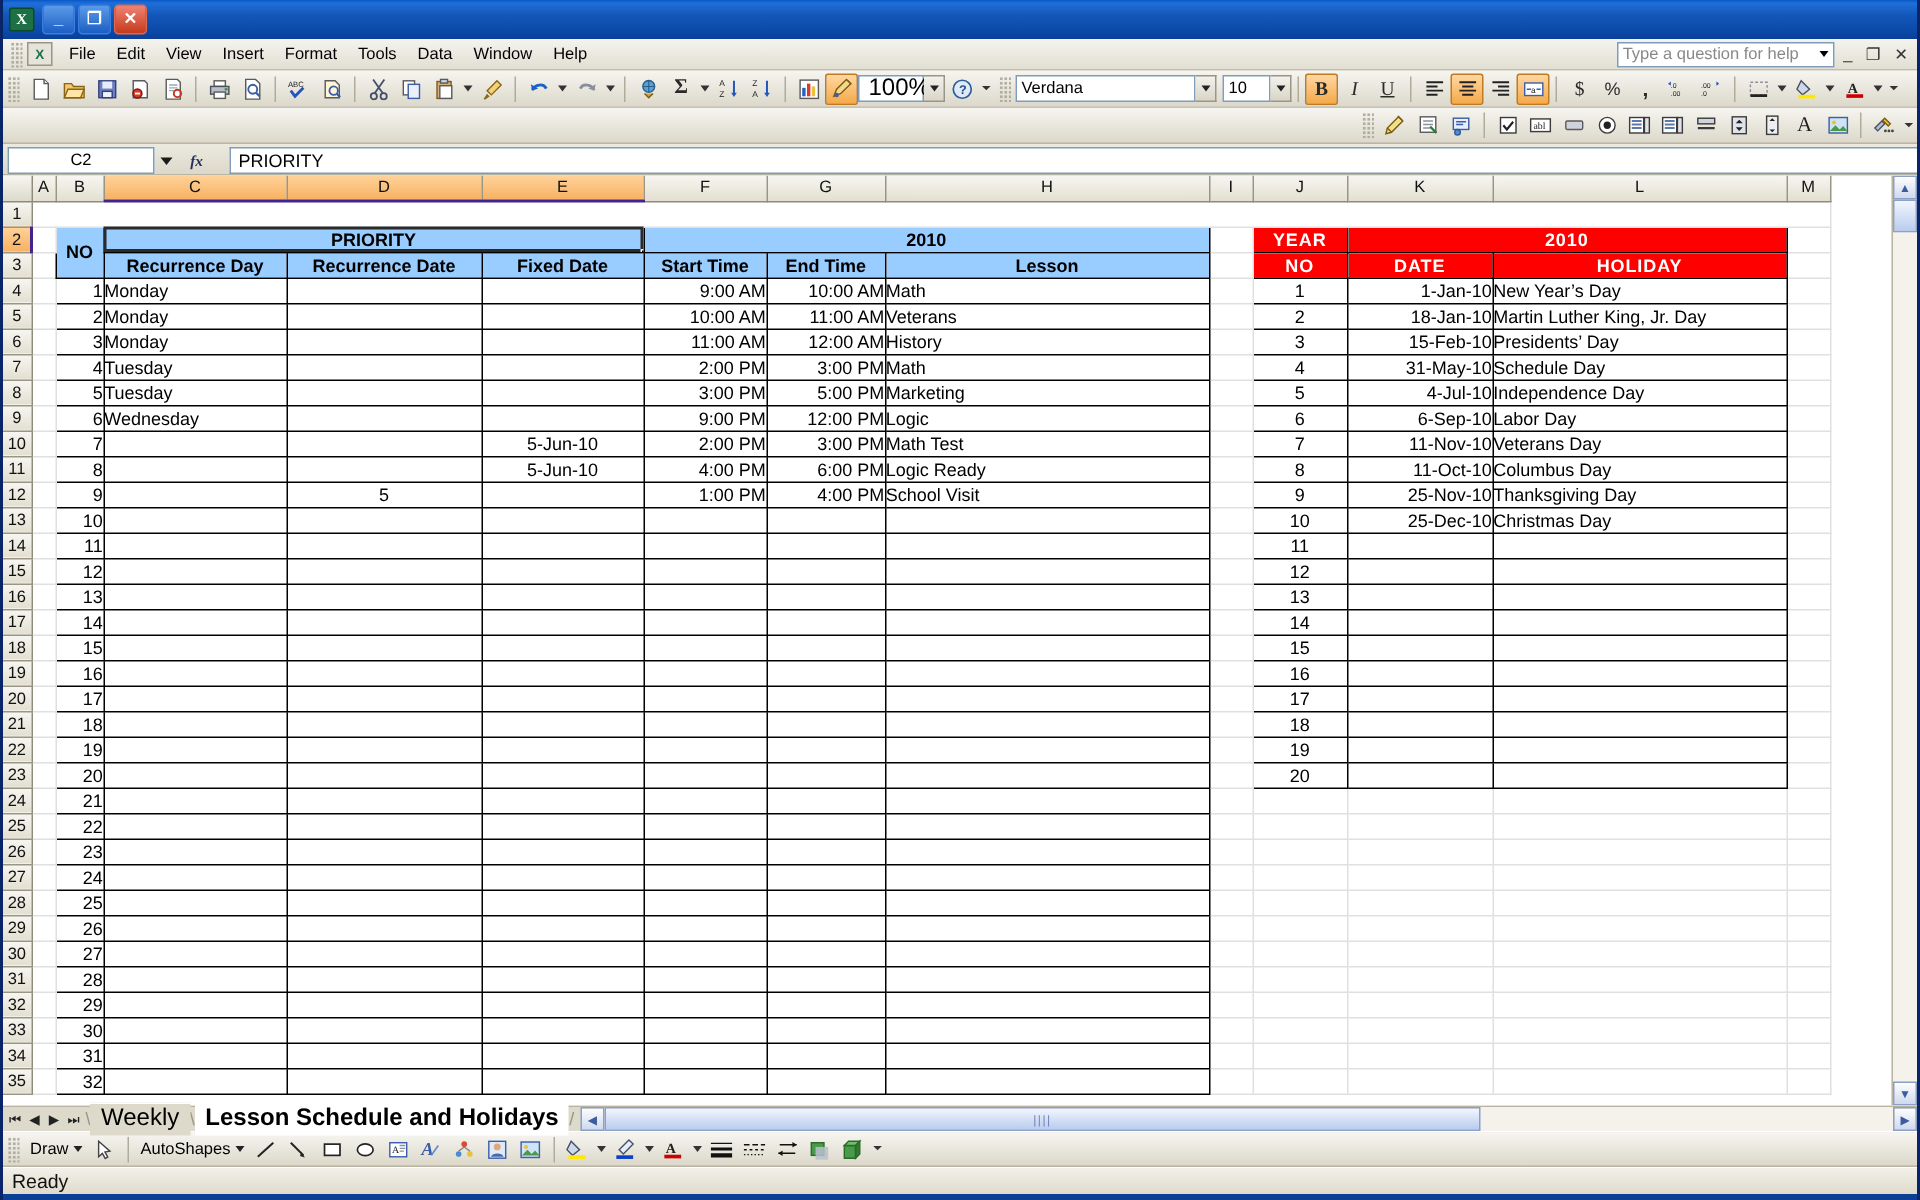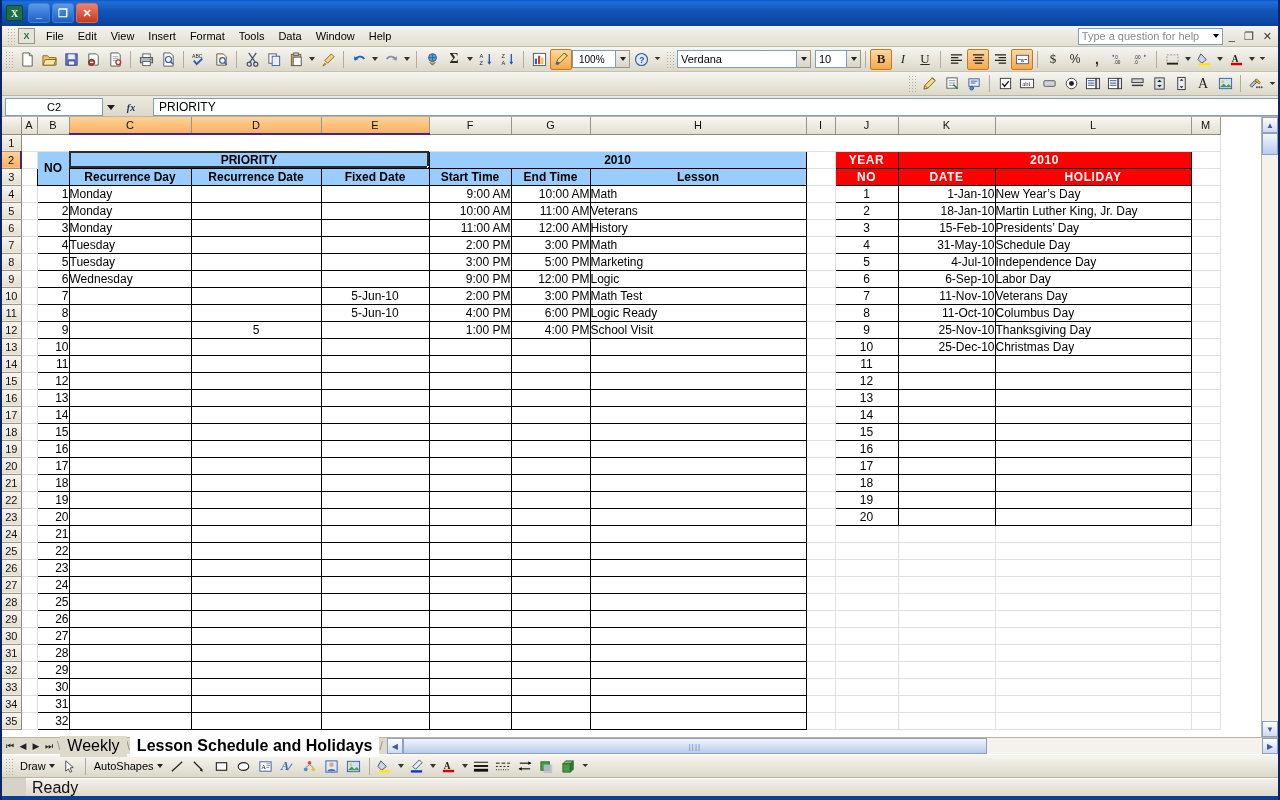--- a/index.html
+++ b/index.html
@@ -61,21 +61,21 @@
   .tb-sep { width:1px;height:17px;background:#b0ab9b; margin:0 4px; }
   .tb-btn { width:22px;height:21px; display:flex;align-items:center;justify-content:center;
             font-size:13px; color:#2a2a2a; position:relative; }
   .tb-btn.active { background:linear-gradient(180deg,#ffd7a0,#f5a94a);
                    border:1px solid #c07a22; border-radius:2px; }
   .tb-btn svg { display:block; }
   .tb-drop { width:10px;height:21px;display:flex;align-items:center;justify-content:center; }
   .tb-drop i { width:0;height:0;border-left:3px solid transparent;
         border-right:3px solid transparent;border-top:4px solid #333; display:block; }
   .zoom-box { width:44px;height:18px;background:#fff;border:1px solid #7f9db9;
-              font-size:10px; display:flex;align-items:center;padding-left:6px; }
+              font-size:16px; display:flex;align-items:center;padding-left:6px; }
   .font-box { width:120px;height:18px;background:#fff;border:1px solid #7f9db9;
               font-size:11px; display:flex;align-items:center;padding-left:3px; }
   .size-box { width:32px;height:18px;background:#fff;border:1px solid #7f9db9;
               font-size:11px; display:flex;align-items:center;padding-left:3px; }
   .combo-arrow { width:14px;height:18px;background:linear-gradient(180deg,#f2f1ec,#d9d5c7);
          border:1px solid #9a9686; border-left:none;
          display:flex;align-items:center;justify-content:center; }
   .combo-arrow i { width:0;height:0;border-left:3px solid transparent;
         border-right:3px solid transparent;border-top:4px solid #222; }
   .overflow { width:11px;height:21px;display:flex;flex-direction:column;
@@ -163,21 +163,21 @@
 
   
   .drawbar { flex:0 0 24px;height:24px; display:flex; align-items:center;
      background:linear-gradient(180deg,#f6f5f0,#dcd8ca); border-top:1px solid #fff;
      border-bottom:1px solid #b9b4a4; }
   .draw-label { font-size:11px; padding:0 4px; display:flex;align-items:center;gap:3px; }
 
   
   .statusbar { flex:0 0 18px;height:18px; display:flex; align-items:center;
      background:linear-gradient(180deg,#f2f0e8,#dedacc); border-top:1px solid #fff;
-     font-size:16px; padding-left:6px; color:#111;margin-left:24px; }
+     font-size:13px; padding-left:6px; color:#111; }
   .bottom-edge{ height:4px;background:#0b3f96;}
 </style>
 </head>
 <body>
 
 <div class="app">
 
   <div class="titlebar">
     <div class="xl-logo">X</div>
     <div class="wbtns">

